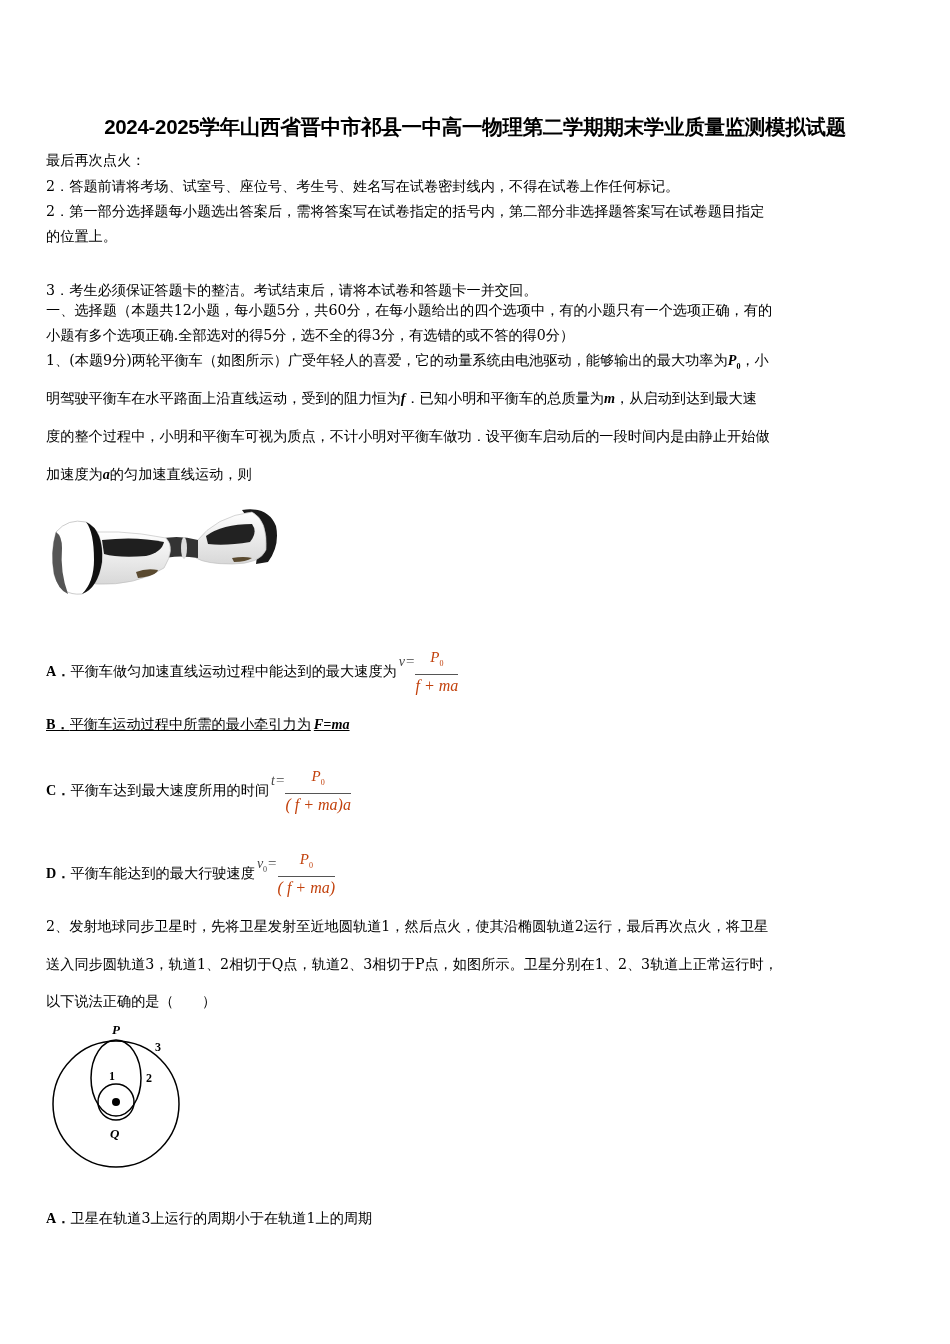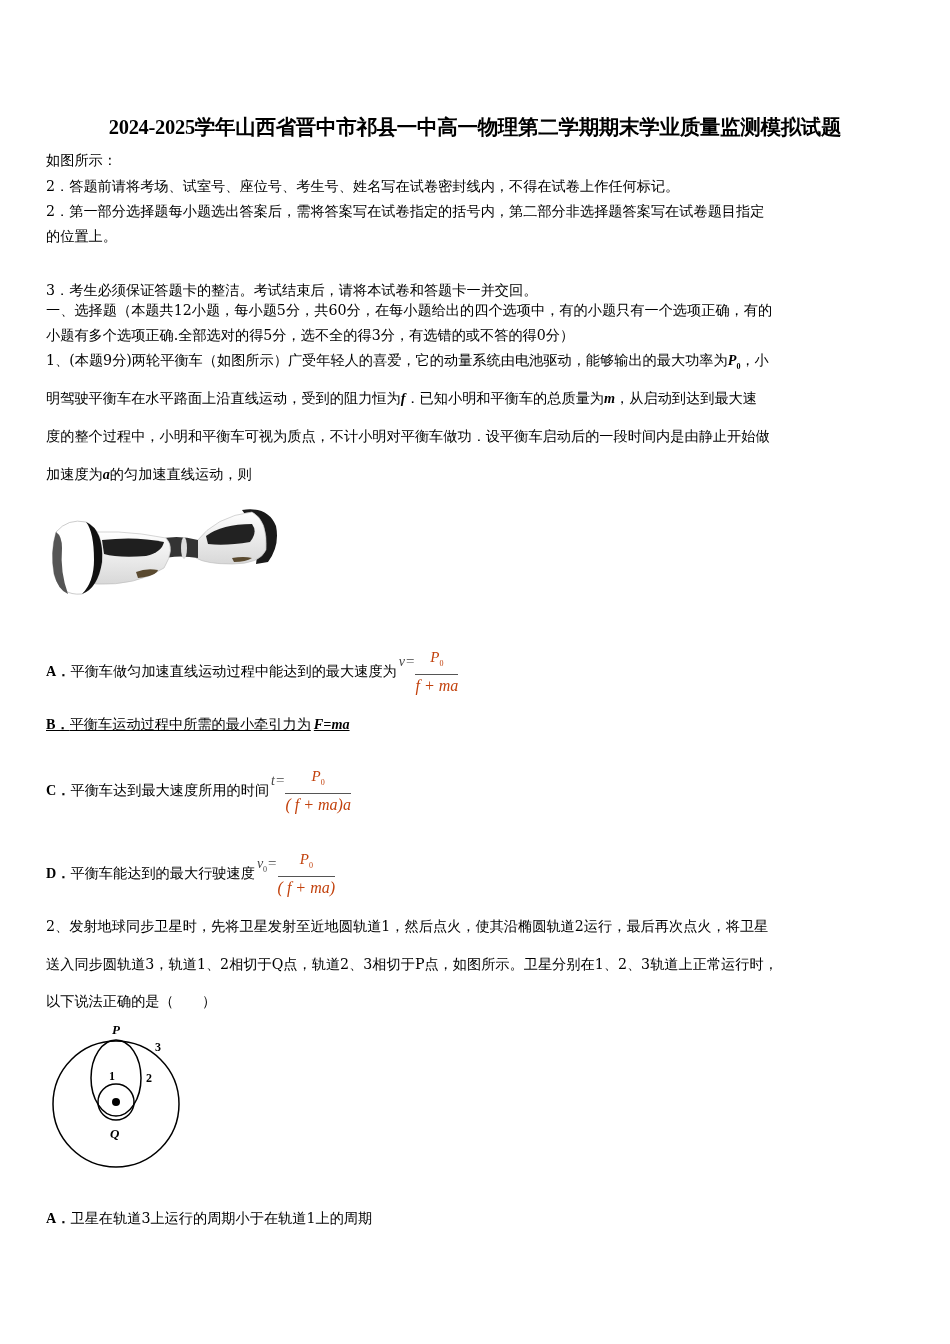--- a/index.html
+++ b/index.html
@@ -1,34 +1,34 @@
 <!DOCTYPE html>
 <html><head>
   <meta charset="utf-8">
   <style>
     html, body { margin: 0; padding: 0; background: #ffffff; }
     body { width: 950px; height: 1344px; position: relative; overflow: hidden; color: #000; font-family: "DejaVu Serif", "Liberation Serif", serif; }
     .abs { position: absolute; }
-    .title { left: 0; width: 950px; top: 113px; text-align: center; font-family: Liberation Serif, serif; font-weight: bold; font-size: 20.5px; letter-spacing: -0.3px; white-space: nowrap; }
+    .title { left: 0; width: 950px; top: 113px; text-align: center; font-family: Liberation Sans, sans-serif; font-weight: bold; font-size: 20.5px; letter-spacing: -0.3px; white-space: nowrap; }
     .line { left: 46px; font-size: 14.2px; white-space: nowrap; line-height: 20px; }
     .opt-letter { font-weight: bold; font-family: "Liberation Serif", "DejaVu Serif", serif; }
     .frac { display: inline-block; vertical-align: middle; text-align: center; font-family: "Liberation Serif", "DejaVu Serif", serif; font-style: italic; color: #c2410c; }
     .frac .num { display: block; border-bottom: 1px solid #555; padding: 0 4px 1px 4px; font-size: 15px; line-height: 18px; }
     .frac .den { display: block; font-size: 16px; line-height: 20px; padding-top: 1px; }
     .lhs { font-family: "Liberation Serif", "DejaVu Serif", serif; font-style: italic; color: #444; font-size: 14px; vertical-align: 10px; margin-left: 2px; }
     .eq { font-family: "Liberation Serif", serif; color: #444; font-size: 15px; vertical-align: 10px; margin: 0 1px; }
     sub { font-size: 8px; font-style: normal; }
     .boldital { font-style: italic; font-weight: bold; font-family: "Liberation Serif", "DejaVu Serif", serif; }
   </style>
 </head>
 <body>
 
 <div class="abs title">2024-2025学年山西省晋中市祁县一中高一物理第二学期期末学业质量监测模拟试题</div>
 
-<div class="abs line" style="top:150px;">如图所示：</div>
+<div class="abs line" style="top:150px;">最后再次点火：</div>
 <div class="abs line" style="top:176px;">2．答题前请将考场、试室号、座位号、考生号、姓名写在试卷密封线内，不得在试卷上作任何标记。</div>
 <div class="abs line" style="top:201px;">2．第一部分选择题每小题选出答案后，需将答案写在试卷指定的括号内，第二部分非选择题答案写在试卷题目指定</div>
 <div class="abs line" style="top:226px;">的位置上。</div>
 <div class="abs line" style="top:252px;margin-top:28px;">3．考生必须保证答题卡的整洁。考试结束后，请将本试卷和答题卡一并交回。</div>
 
 <div class="abs line" style="top:300px;">一、选择题（本题共12小题，每小题5分，共60分，在每小题给出的四个选项中，有的小题只有一个选项正确，有的</div>
 <div class="abs line" style="top:325px;">小题有多个选项正确.全部选对的得5分，选不全的得3分，有选错的或不答的得0分）</div>
 
 <div class="abs line" style="top:350px;">
   <span>1、(本题9分)两轮平衡车（如图所示）广受年轻人的喜爱，它的动量系统由电池驱动，能够输出的最大功率为</span><span class="boldital"><span>P</span><sub>0</sub></span><span>，小</span>

